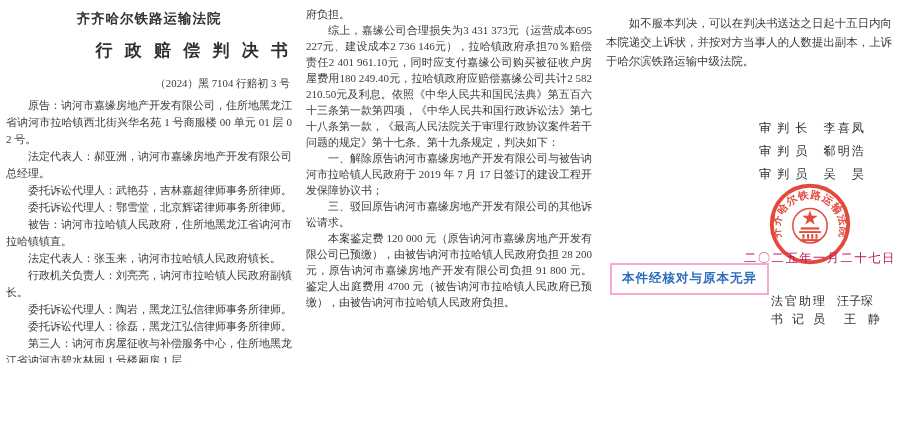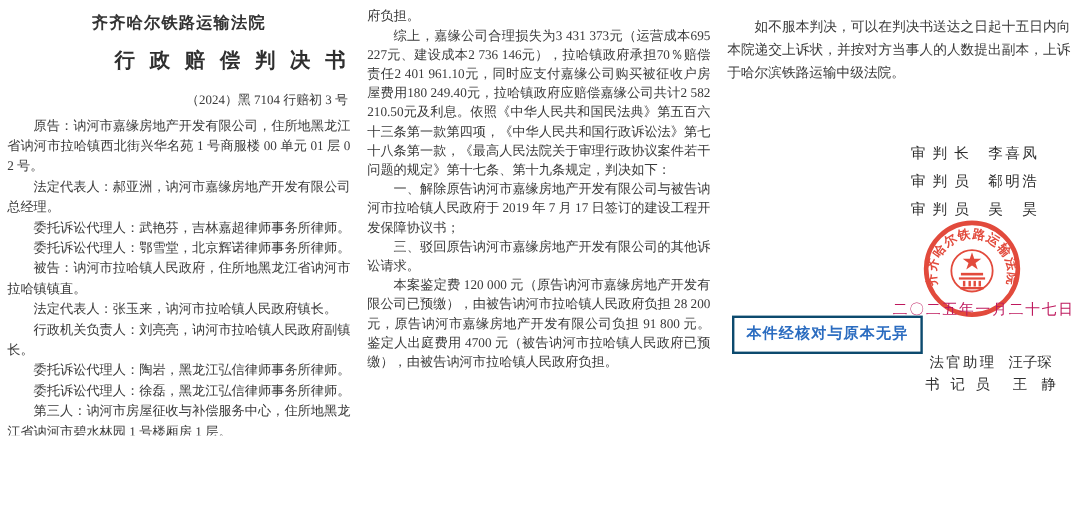--- a/index.html
+++ b/index.html
@@ -48,25 +48,25 @@
   .seal{
     position:absolute;left:168px;top:182px;width:84px;height:84px;
     opacity:0.92;pointer-events:none;
   }
   .date-line{
     position:absolute;left:144px;top:250px;font-size:12.3px;letter-spacing:1.5px;
     color:#be185d;white-space:nowrap;
   }
   .stamp-box{
     position:absolute;left:10px;top:263px;
-    border:2px solid #0c4a6e;padding:5px 10px 6px 10px;
+    border:2px solid #f9a8d4;padding:5px 10px 6px 10px;
     color:#2b6cc0;font-weight:bold;font-size:12.5px;letter-spacing:1px;
     background:rgba(255,255,255,0.6);white-space:nowrap;
   }
-  .officials{position:absolute;right:20px;top:293px;text-align:center;}
+  .officials{position:absolute;right:20px;top:293px;text-align:left;font-family:Liberation Mono, monospace;}
   .official-line{font-size:12px;line-height:18px;color:#2f2f2f;white-space:nowrap;}
   .official-role{margin-right:10px;}
   .official-role.r4{letter-spacing:2px;}
   .official-role.r3{letter-spacing:9px;}
 </style>
 </head>
 <body>
 
 <div class="page" id="page1">
   <div class="inner">

